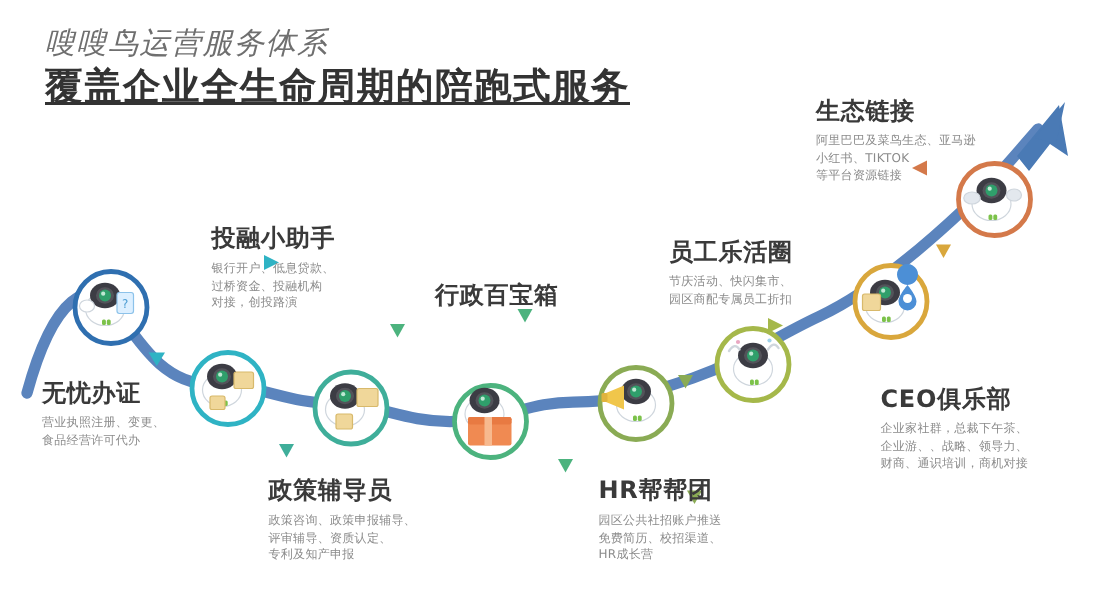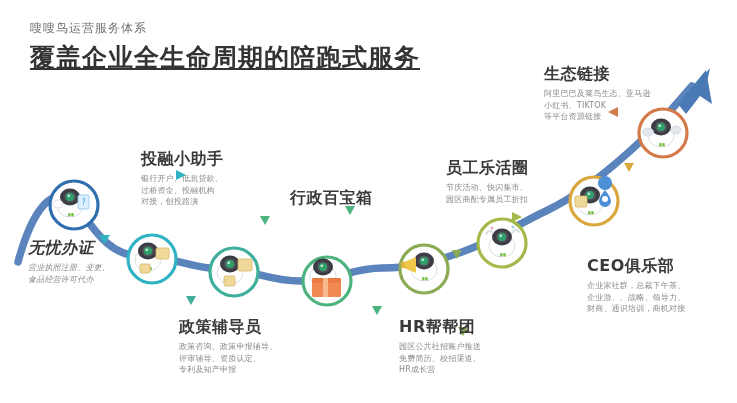--- a/index.html
+++ b/index.html
@@ -8,22 +8,22 @@
     background:#ffffff;
     font-family:"DejaVu Sans","Liberation Sans",sans-serif;
     position:relative;
   }
   #canvas{position:absolute;inset:0;width:737px;height:403px;}
   .svg-layer{position:absolute;left:0;top:0;width:737px;height:403px;}
 
   
   .title-block{position:absolute;left:30px;top:18px;}
   .eyebrow{
-    font-size:12px;color:#6f6f6f;letter-spacing:1px;line-height:20px;
-    font-weight:400;white-space:nowrap;
+    font-size:20px;color:#6f6f6f;letter-spacing:1px;line-height:20px;
+    font-weight:400;white-space:nowrap;font-style:italic;
   }
   .headline{
     font-size:25px;color:#333333;font-weight:bold;letter-spacing:1px;
     line-height:32px;margin-top:4px;white-space:nowrap;text-decoration:underline;
   }
 
   
   .node-label{position:absolute;}
   .node-title{
     font-size:16px;font-weight:bold;color:#3a3a3a;white-space:nowrap;
@@ -141,21 +141,21 @@
       <ellipse cx="648" cy="132" rx="5.5" ry="4" fill="#e3e8ee" stroke="#cfd6dd" stroke-width="0.8"></ellipse>
       <ellipse cx="676" cy="130" rx="5" ry="4" fill="#e3e8ee" stroke="#cfd6dd" stroke-width="0.8"></ellipse>
     </g>
   </svg>
 
   <div class="title-block">
     <div class="eyebrow">嗖嗖鸟运营服务体系</div>
     <div class="headline">覆盖企业全生命周期的陪跑式服务</div>
   </div>
 
-  <div class="node-label" style="left:28px;top:238px;font-style:italic;">
+  <div class="node-label" style="left:28px;top:252px;">
     <div class="node-title">无忧办证</div>
     <div class="node-desc">
       <div>营业执照注册、变更、</div>
       <div>食品经营许可代办</div>
     </div>
   </div>
 
   <div class="node-label" style="left:141px;top:149px;">
     <div class="node-title">投融小助手</div>
     <div class="node-desc">

